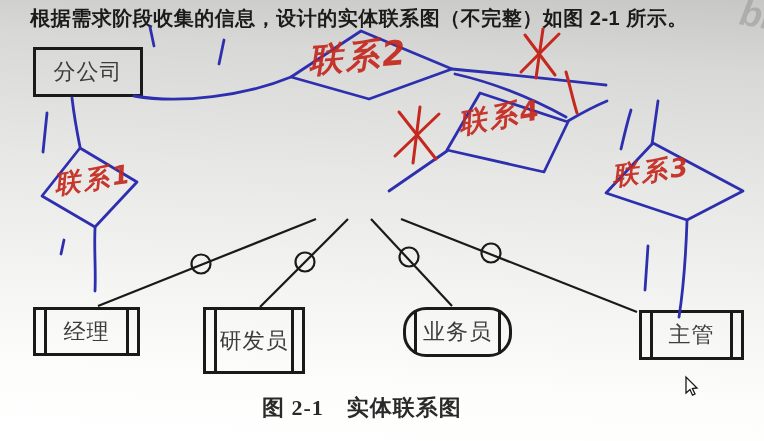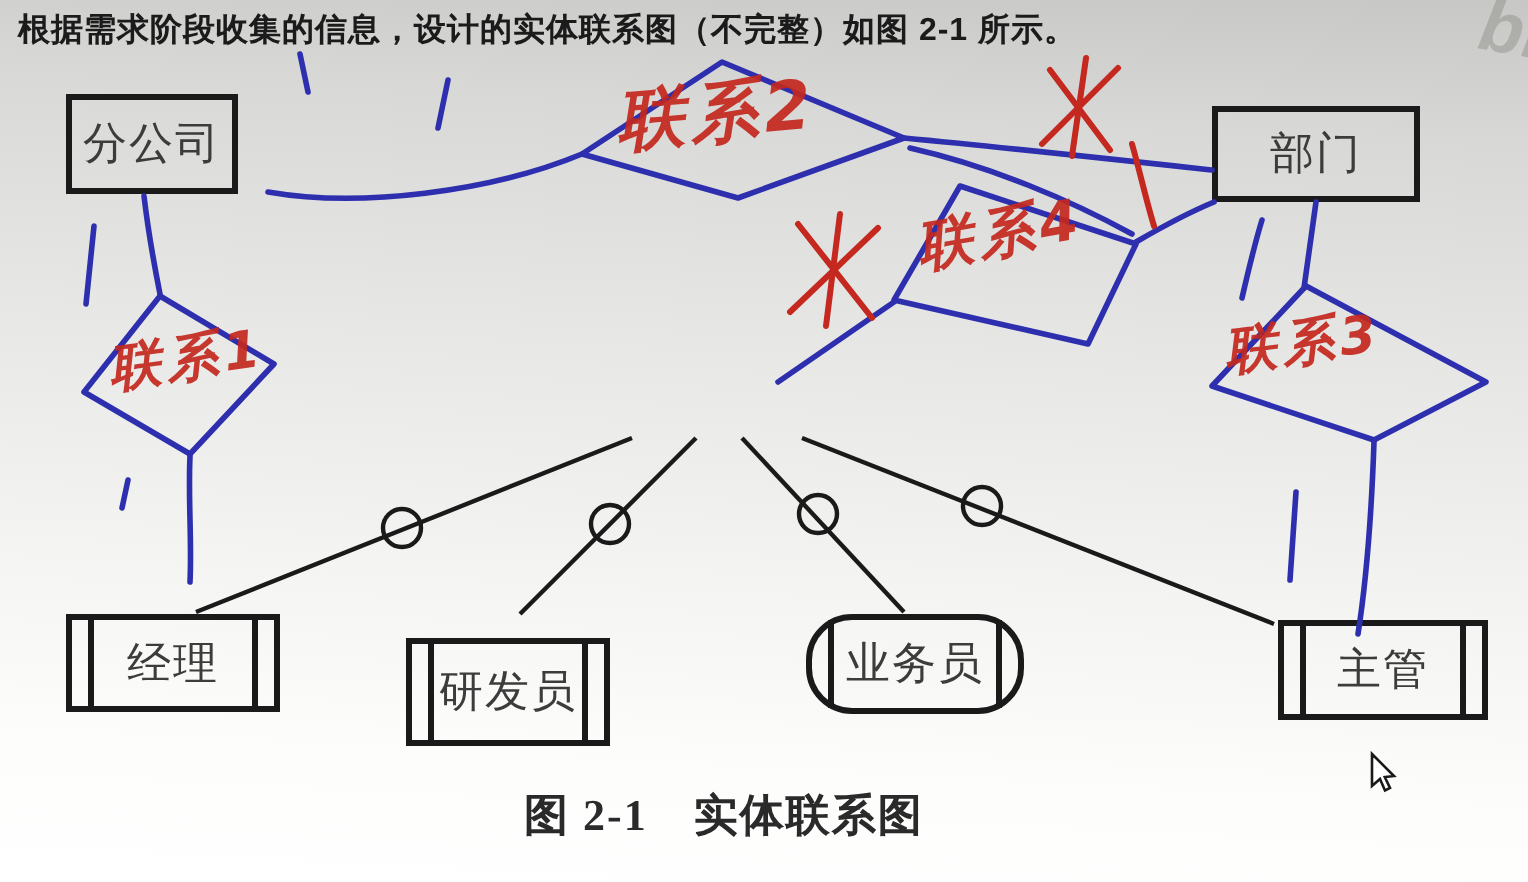--- a/index.html
+++ b/index.html
@@ -3,42 +3,43 @@
 <meta charset="utf-8">
 <style>
   html,body{margin:0;padding:0;background:#888;}
   #stage{
     position:relative;width:764px;height:441px;overflow:hidden;
     background:linear-gradient(183deg,#c7c7c5 0%,#d8d8d6 15%,#e7e7e5 40%,#f4f4f2 65%,#fdfdfc 85%,#ffffff 100%);
     font-family:"Liberation Sans","DejaVu Sans",sans-serif;
   }
   .intro{
     position:absolute;left:9px;top:5px;width:700px;
-    font-size:16px;font-weight:bold;color:#1b1b1b;letter-spacing:0.5px;
+    font-size:20px;font-weight:bold;color:#1b1b1b;letter-spacing:0.5px;
     font-family:"Liberation Sans","DejaVu Sans",sans-serif;
+    text-align:center;
   }
   .watermark{
     position:absolute;right:-8px;top:-6px;font-size:36px;font-weight:bold;font-style:italic;
     color:rgba(130,130,126,0.40);transform:rotate(10deg);
   }
   .entity{
     position:absolute;border:3px solid #1a1a1a;background:transparent;
     display:flex;align-items:center;justify-content:center;box-sizing:border-box;
   }
   .entity .lbl{
     font-family:"Liberation Serif","DejaVu Serif",serif;
     font-size:22px;color:#3c3c3c;letter-spacing:1px;white-space:nowrap;
   }
   .dbar{position:absolute;top:0;bottom:0;width:3px;background:#1a1a1a;}
   .dbar.l{left:8px;} .dbar.r{right:8px;}
-  #e-branch{left:33px;top:47px;width:86px;height:50px;}
+  #e-branch{left:33px;top:47px;width:110px;height:50px;}
   #e-dept{left:606px;top:53px;width:104px;height:48px;}
   #e-emp{left:310px;top:172px;width:105px;height:46px;}
   #e-mgr{left:33px;top:307px;width:107px;height:49px;text-align:center;}
-  #e-dev{left:203px;top:319px;width:102px;height:54px;}
+  #e-dev{left:203px;top:307px;width:102px;height:67px;}
   #e-sales{left:403px;top:307px;width:109px;height:50px;border-radius:23px;}
   #e-super{left:593px;top:310px;width:105px;height:50px;margin-left:46px;}
   svg#overlay{position:absolute;left:0;top:0;pointer-events:none;}
   .ink{stroke:#1a1a1a;stroke-width:2.2;fill:none;}
   .circ{stroke:#1a1a1a;stroke-width:2.2;fill:none;}
   .blue{stroke:var(--hand-blue,#2d2fae);stroke-width:2.8;fill:none;stroke-linecap:round;stroke-linejoin:round;}
   .red{stroke:var(--hand-red,#c4281e);stroke-width:3;fill:none;stroke-linecap:round;}
   .hand-label{
     position:absolute;color:var(--hand-red,#c4281e);font-weight:bold;font-style:italic;
     font-family:"DejaVu Sans","Liberation Sans",sans-serif;letter-spacing:3px;white-space:nowrap;
@@ -56,23 +57,20 @@
 </head>
 <body>
 
 <div id="stage">
 
   <div class="intro">根据需求阶段收集的信息，设计的实体联系图（不完整）如图 2-1 所示。</div>
   <div class="watermark">bi</div>
 
   <div class="entity" id="e-branch">
     <span class="lbl">分公司</span>
-  </div>
-  <div class="entity" id="e-dept">
-    <span class="lbl">部门</span>
   </div>
   <div class="entity" id="e-mgr">
     <span class="dbar l"></span>
     <span class="lbl">经理</span>
     <span class="dbar r"></span>
   </div>
   <div class="entity" id="e-dev">
     <span class="dbar l"></span>
     <span class="lbl">研发员</span>
     <span class="dbar r"></span>

